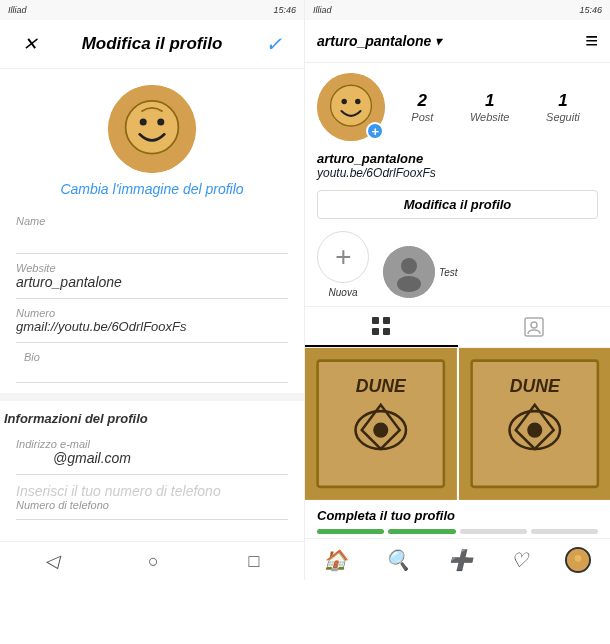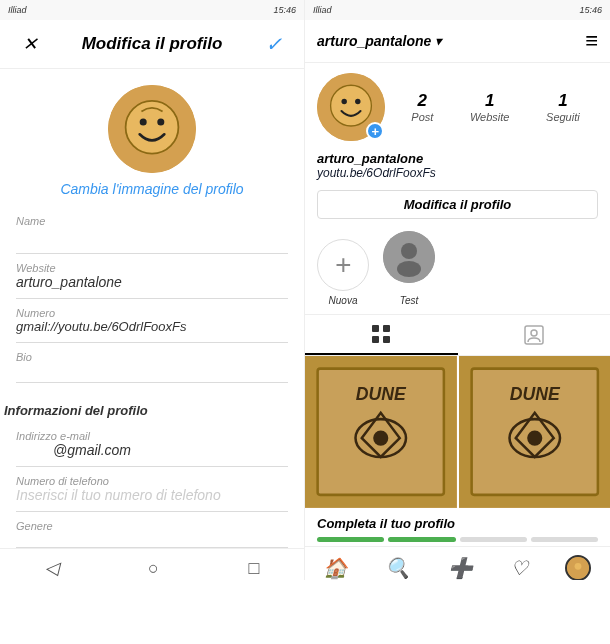--- a/index.html
+++ b/index.html
@@ -71,43 +71,40 @@
           <div style="font-size:11px; color:#999;">Website</div>
           <div style="font-size:14px; color:#333;">arturo_pantalone</div>
         </div>
 
         <div style="padding:8px 0; border-bottom:1px solid #dbdbdb;">
           <div style="font-size:11px; color:#999;">Numero</div>
           <div style="font-size:13px; color:#333;">gmail://youtu.be/6OdrlFooxFs</div>
         </div>
 
         <div style="padding:8px 0; border-bottom:1px solid #dbdbdb; height:40px;">
-          <div style="font-size:11px; color:#999;">Bio</div>
+          <div style="font-size:11px; color:#999;margin-left:8px;">Bio</div>
         </div>
       </div>
 
       <div style="height:8px; background:#f4f4f4; margin:10px 0 0;"></div>
 
       <div style="padding:10px 4px 4px; font-size:13px; font-weight:600; color:#333;">Informazioni del profilo</div>
 
       <div style="padding:0 16px;">
 
         <div style="padding:8px 0; border-bottom:1px solid #dbdbdb;">
           <div style="font-size:11px; color:#999;">Indirizzo e-mail</div>
           <div style="font-size:14px; color:#333;margin-left:37px;">@gmail.com</div>
         </div>
 
         <div style="padding:8px 0; border-bottom:1px solid #dbdbdb;">
+          <div style="font-size:14px; color:#ccc;">Inserisci il tuo numero di telefono</div>
           <div style="font-size:11px; color:#999;">Numero di telefono</div>
-          <div style="font-size:14px; color:#ccc;">Inserisci il tuo numero di telefono</div>
-        </div>
-
-        <div style="padding:8px 0; border-bottom:1px solid #dbdbdb; height:36px;">
-          <div style="font-size:11px; color:#999;">Genere</div>
-        </div>
+        </div>
+
       </div>
 
       <div style="margin-top:auto; display:flex; justify-content:space-around; align-items:center; padding:8px 0; border-top:1px solid #eee; background:#fff;">
         <div style="font-size:18px; color:#555; cursor:pointer;">◁</div>
         <div style="font-size:18px; color:#555; cursor:pointer;">○</div>
         <div style="font-size:18px; color:#555; cursor:pointer;">□</div>
       </div>
     </div>
 
     <div style="width:305px; display:flex; flex-direction:column; overflow:hidden; background:#fff;">
@@ -158,21 +155,21 @@
 
       <div style="margin:4px 12px; padding:6px 12px; border:1px solid #dbdbdb; border-radius:4px; text-align:center; font-size:13px; font-weight:600; color:#000; cursor:pointer;">Modifica il profilo</div>
 
       <div style="display:flex; padding:8px 12px; gap:14px; align-items:flex-end;">
 
         <div style="display:flex; flex-direction:column; align-items:center; gap:4px; cursor:pointer;">
           <div style="width:52px; height:52px; border-radius:50%; background:#fff; border:1.5px solid #ddd; display:flex; align-items:center; justify-content:center; font-size:28px; color:#888;">+</div>
           <span style="font-size:10px; color:#333;">Nuova</span>
         </div>
 
-        <div style="display:flex; flex-direction:column; align-items:center; gap:12px; cursor:pointer;">
+        <div style="display:flex; align-items:center; gap:4px; cursor:pointer;">
           <div style="width:52px; height:52px; border-radius:50%; overflow:hidden; background:#999;">
             <svg viewBox="0 0 52 52" xmlns="http://www.w3.org/2000/svg" width="52" height="52">
               <circle cx="26" cy="26" r="26" fill="#999"></circle>
 
               <circle cx="26" cy="20" r="8" fill="#666"></circle>
               <ellipse cx="26" cy="38" rx="12" ry="8" fill="#666"></ellipse>
             </svg>
           </div>
           <span style="font-size:10px; color:#333;">Test</span>
         </div>

